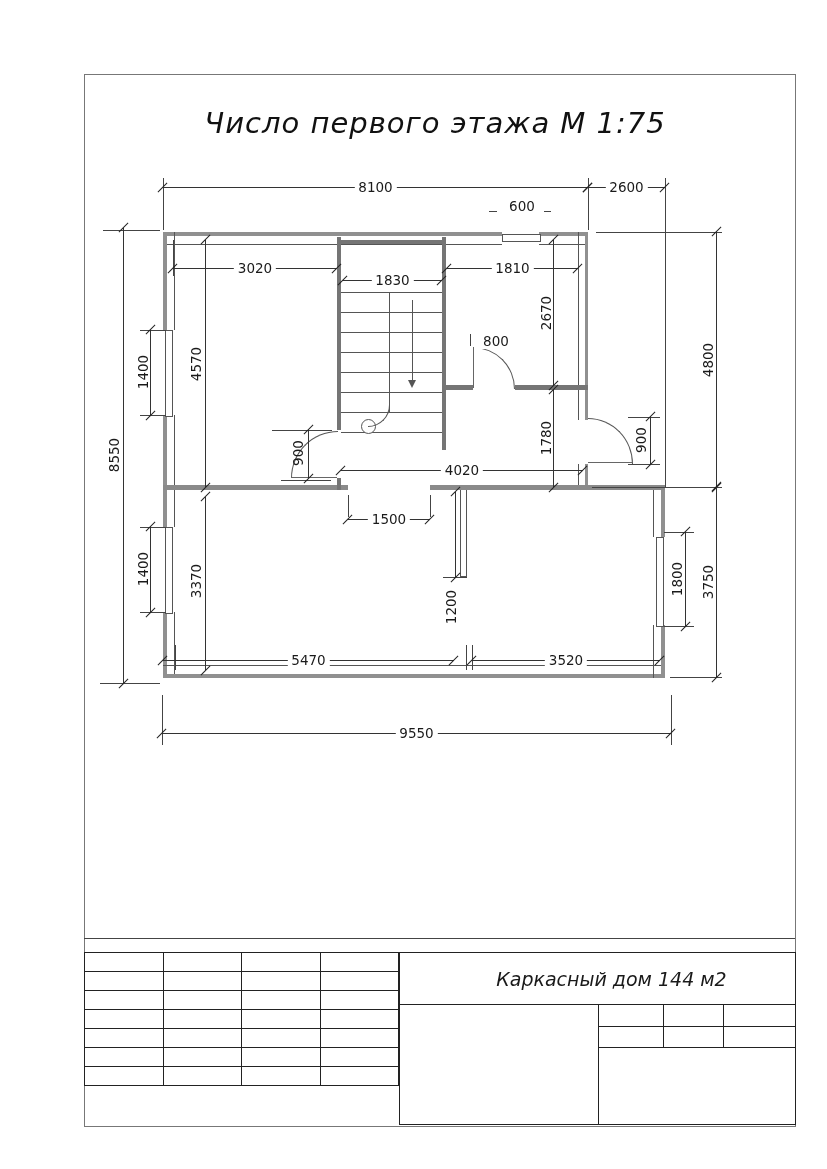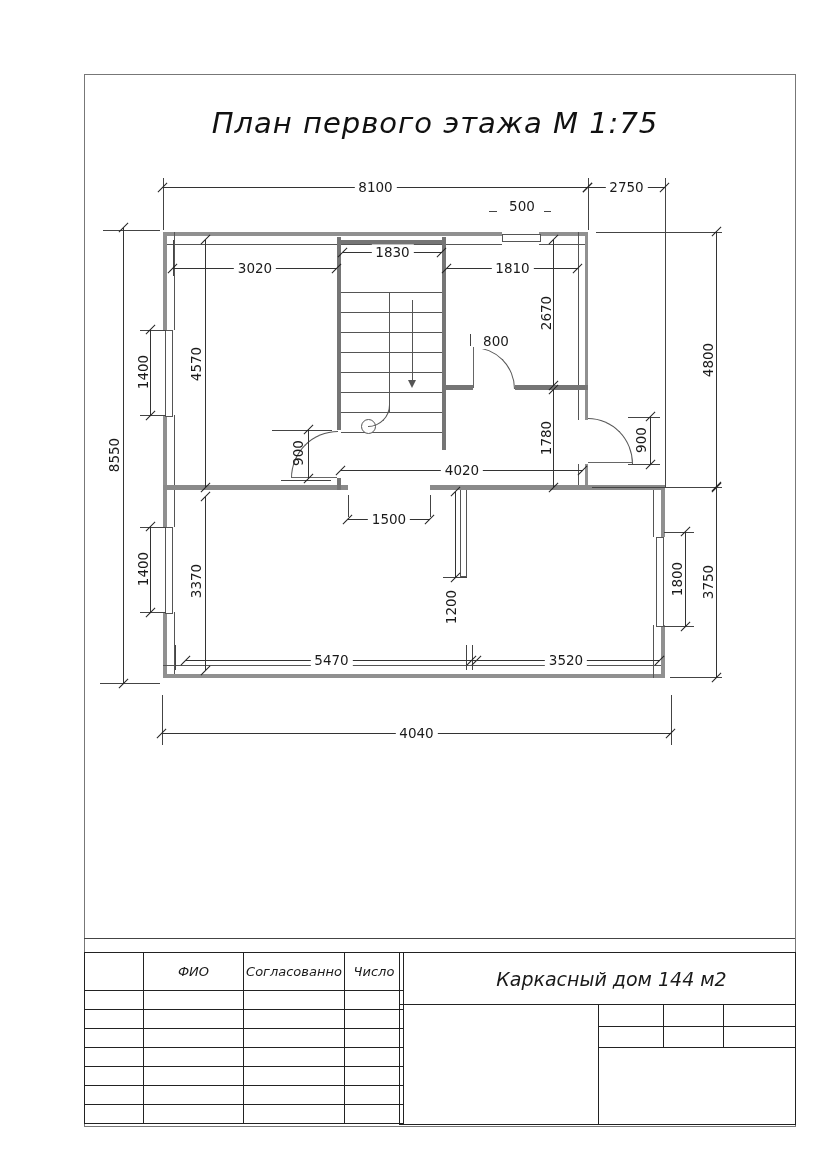--- a/index.html
+++ b/index.html
@@ -44,21 +44,21 @@
   .small-it{font-style:italic;font-size:12.5px;}
   .proj{font-style:italic;font-size:19px;text-align:center;}
 </style>
 </head>
 <body>
 
 <div class="page">
 
   <div class="frame" style="left:84px;top:74px;width:710px;height:1051px;"></div>
 
-  <div class="dtitle" style="left:150px;top:106px;width:570px;">План первого этажа  М 1:75</div>
+  <div class="dtitle" style="left:150px;top:106px;width:570px;">Число первого этажа  М 1:75</div>
 
   <div class="w" style="left:163px;top:232px;width:425px;height:13px;border-top:4px solid #909090;border-bottom:1px solid #555;box-sizing:border-box;"></div>
   <div class="w" style="left:163px;top:232px;width:12px;height:445px;border-left:4px solid #909090;border-right:1px solid #555;box-sizing:border-box;"></div>
   <div class="w" style="left:163px;top:665px;width:502px;height:13px;border-bottom:4px solid #909090;border-top:1px solid #555;box-sizing:border-box;"></div>
   <div class="w" style="left:653px;top:489px;width:12px;height:189px;border-right:4px solid #909090;border-left:1px solid #555;box-sizing:border-box;"></div>
   <div class="w" style="left:578px;top:232px;width:10px;height:188px;border-right:3px solid #909090;border-left:1px solid #555;box-sizing:border-box;"></div>
   <div class="w" style="left:578px;top:464px;width:10px;height:25px;border-right:3px solid #909090;border-left:1px solid #555;box-sizing:border-box;"></div>
   <div class="w" style="left:163px;top:485px;width:185px;height:5px;background:#8a8a8a;"></div>
   <div class="w" style="left:430px;top:485px;width:235px;height:5px;background:#8a8a8a;"></div>
   <div class="w" style="left:337px;top:237px;width:4px;height:193px;background:#757575;"></div>
@@ -121,45 +121,45 @@
   <div class="ext" style="left:472px;top:645px;width:1px;height:25px;"></div>
   <div class="ext" style="left:470px;top:334px;width:1px;height:12px;"></div>
   <div class="ext" style="left:516px;top:334px;width:1px;height:12px;"></div>
   <div class="ext" style="left:489px;top:211px;width:8px;height:1px;"></div>
   <div class="ext" style="left:543px;top:211px;width:8px;height:1px;"></div>
 
   <div class="dim h" style="left:163px;top:187px;width:425px;">
       <b>8100</b>
     </div>
   <div class="dim h" style="left:588px;top:187px;width:77px;">
-      <b>2750</b>
+      <b>2600</b>
     </div>
   <div class="dim h" style="left:173px;top:268px;width:164px;">
       <b>3020</b>
     </div>
-  <div class="dim h" style="left:343px;top:252px;width:99px;">
+  <div class="dim h" style="left:343px;top:280px;width:99px;">
       <b>1830</b>
     </div>
   <div class="dim h" style="left:447px;top:268px;width:131px;">
       <b>1810</b>
     </div>
   <div class="dim h" style="left:341px;top:470px;width:242px;">
       <b>4020</b>
     </div>
   <div class="dim h" style="left:348px;top:519px;width:82px;">
       <b>1500</b>
     </div>
-  <div class="dim h" style="left:186px;top:660px;width:291px;text-decoration:underline;">
+  <div class="dim h" style="left:163px;top:660px;width:291px;text-decoration:underline;">
       <b>5470</b>
     </div>
   <div class="dim h" style="left:472px;top:660px;width:188px;">
       <b>3520</b>
     </div>
   <div class="dim h" style="left:162px;top:733px;width:509px;">
-      <b>4040</b>
+      <b>9550</b>
     </div>
 
   <div class="dim v" style="left:123px;top:228px;height:455px;"></div>
   <div class="dim v" style="left:150px;top:330px;height:85px;"></div>
   <div class="dim v" style="left:150px;top:527px;height:85px;"></div>
   <div class="dim v" style="left:205px;top:240px;height:247px;"></div>
   <div class="dim v" style="left:205px;top:497px;height:173px;"></div>
   <div class="dim v" style="left:308px;top:430px;height:48px;"></div>
   <div class="dim v" style="left:553px;top:240px;height:145px;"></div>
   <div class="dim v" style="left:553px;top:390px;height:97px;"></div>
@@ -176,34 +176,28 @@
   <div class="vlab" style="left:174px;top:573px;">3370</div>
   <div class="vlab" style="left:276px;top:445px;">900</div>
   <div class="vlab" style="left:524px;top:305px;">2670</div>
   <div class="vlab" style="left:524px;top:430px;">1780</div>
   <div class="vlab" style="left:619px;top:432px;">900</div>
   <div class="vlab" style="left:686px;top:352px;">4800</div>
   <div class="vlab" style="left:686px;top:574px;">3750</div>
   <div class="vlab" style="left:655px;top:571px;">1800</div>
   <div class="vlab" style="left:429px;top:599px;">1200</div>
 
-  <div class="lab" style="left:500px;top:198px;width:40px;">500</div>
+  <div class="lab" style="left:500px;top:198px;width:40px;">600</div>
   <div class="lab" style="left:474px;top:333px;width:40px;">800</div>
 
   <div class="ext" style="left:84px;top:938px;width:711px;height:1px;"></div>
 
   <div class="abs" style="left:84px;top:952px;">
     <table class="tbl" style="width:315px;">
       <tbody>
-          <tr style="height:38px;">
-        <td style="width:58px;"></td>
-        <td style="width:99px;" class="fio">ФИО</td>
-        <td style="width:100px;" class="small-it">Согласованно</td>
-        <td style="width:58px;" class="small-it">Число</td>
-      </tr>
       <tr style="height:19px;">
             <td></td>
             <td></td>
             <td></td>
             <td></td>
           </tr>
       <tr style="height:19px;">
             <td></td>
             <td></td>
             <td></td>

